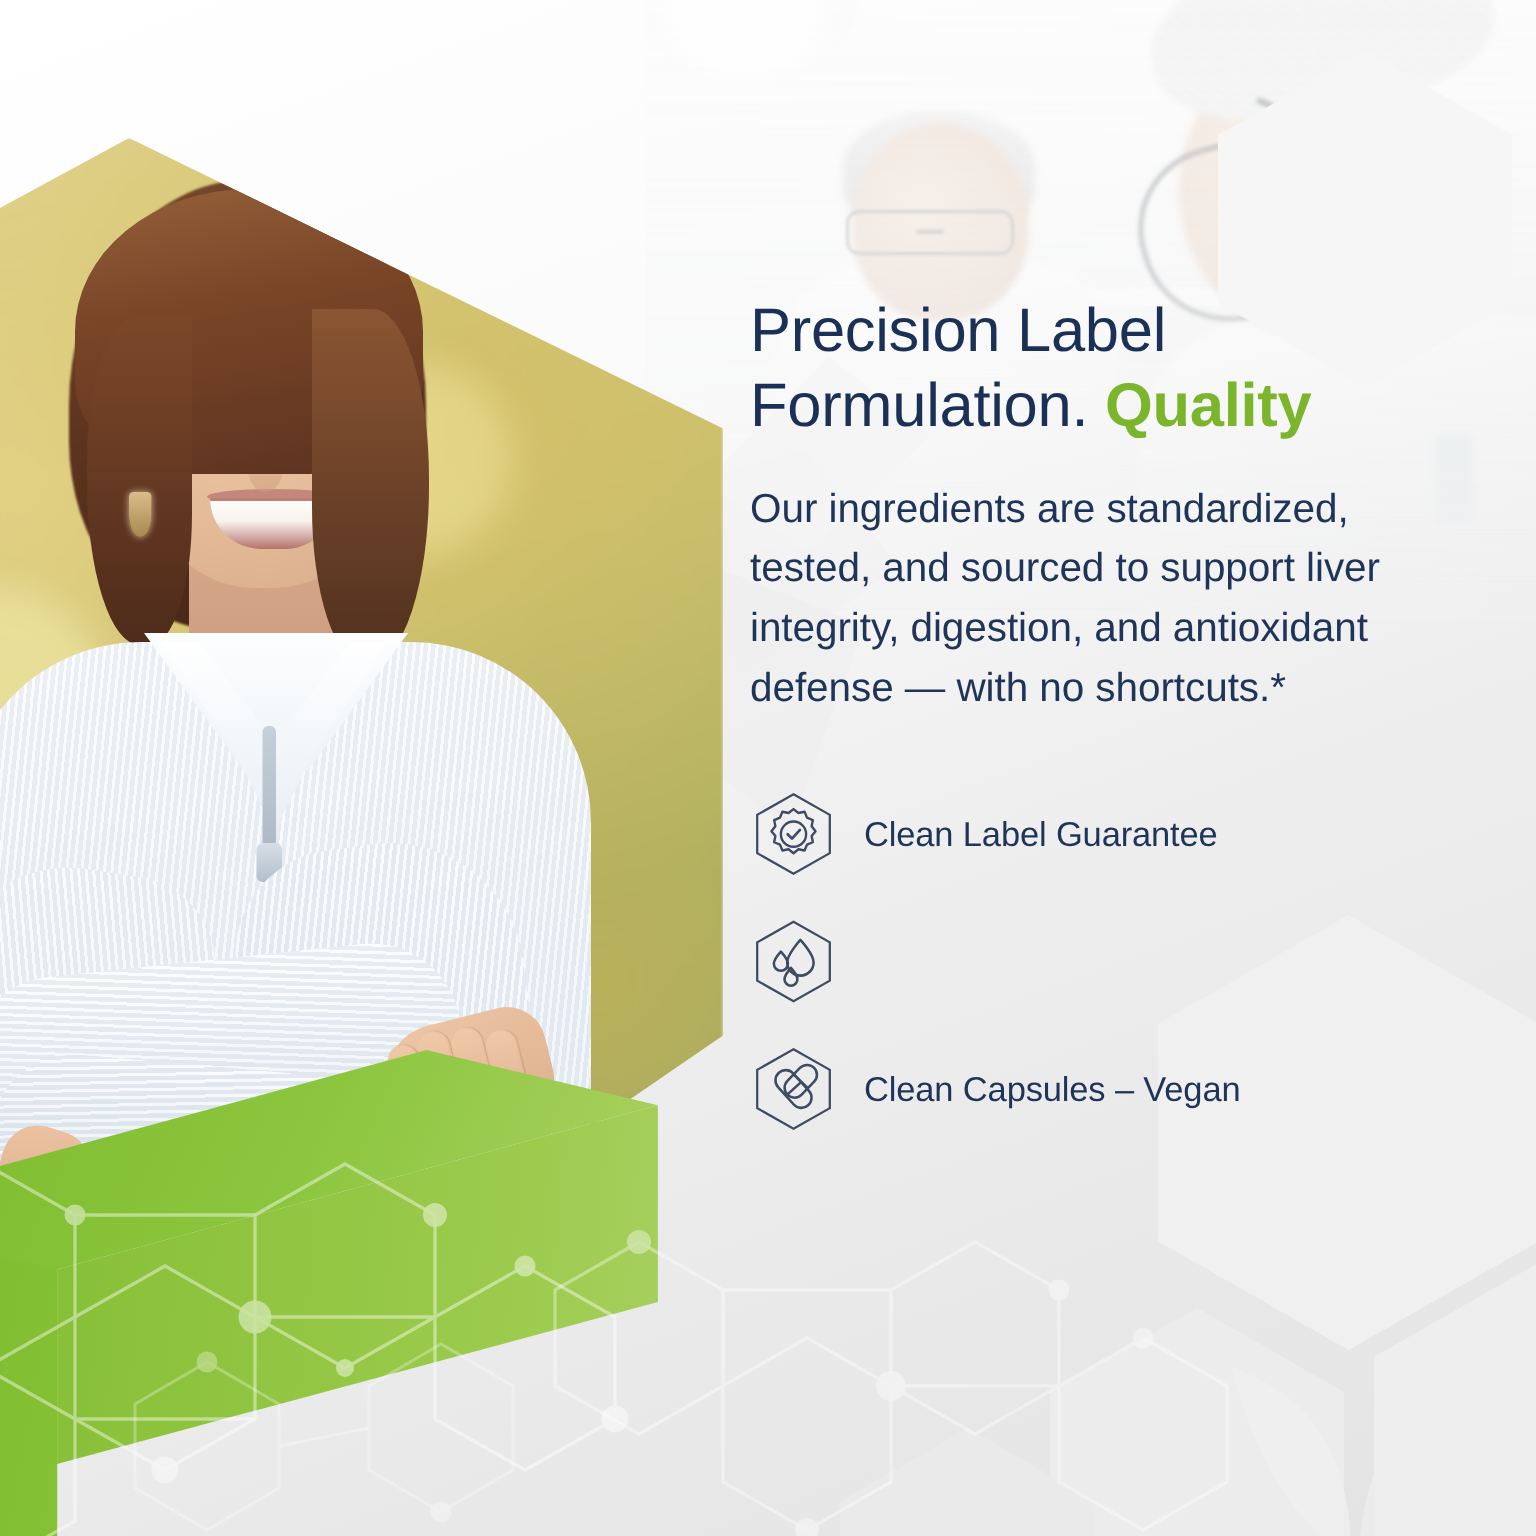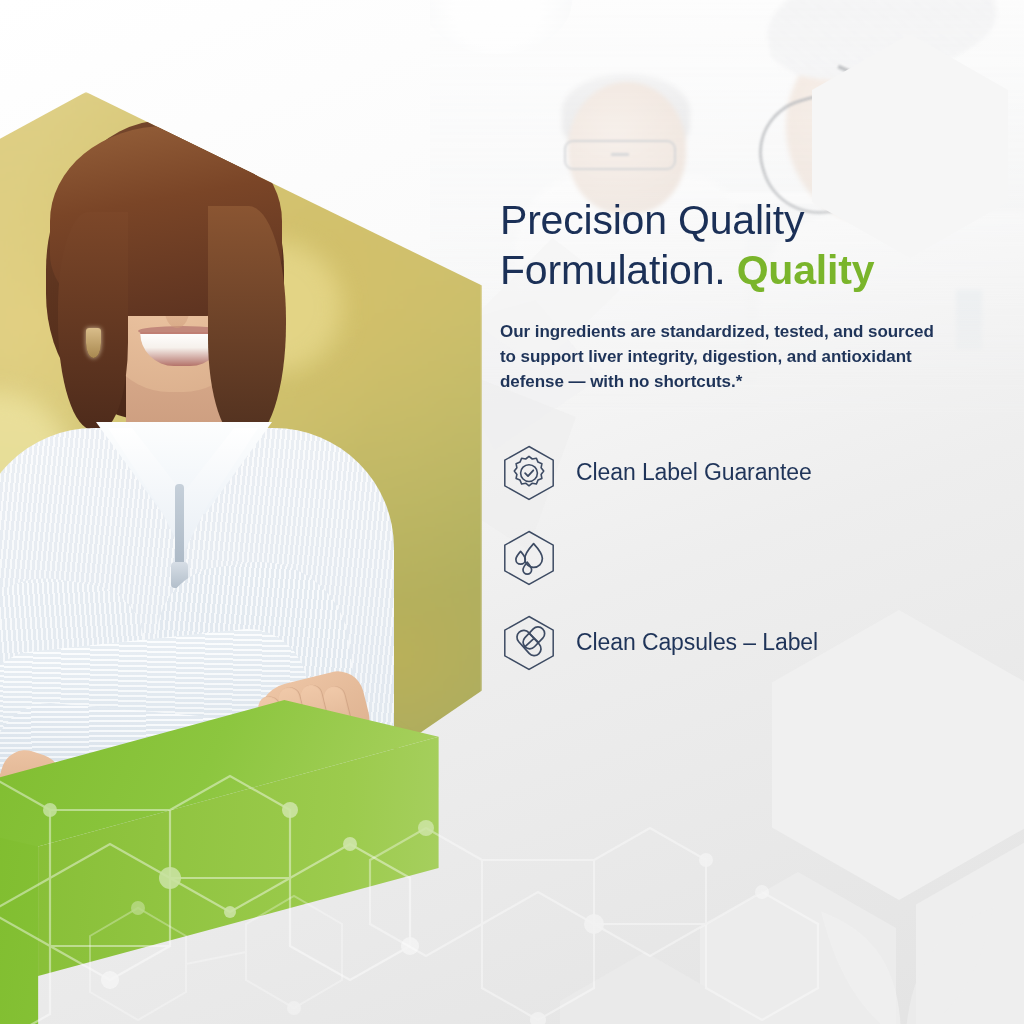--- a/index.html
+++ b/index.html
@@ -341,21 +341,21 @@
     position:absolute; left:500px; top:196px; width:470px;
   }
   .headline {
     font-size:41px; line-height:1.215; font-weight:400;
     color:#1b3057; letter-spacing:-.2px;
   }
   .headline .hl-green { color:#7ab52b; font-weight:700; }
 
   .subcopy {
     margin-top:24px;
-    font-size:17px; line-height:1.47; font-weight:700;
+    font-size:27px; line-height:1.47; font-weight:400;
     color:#1f3459; letter-spacing:-.05px;
     max-width:440px;
   }
 
   .features { margin-top:46px; }
   .feature {
     display:flex; align-items:center;
     height:64px; margin-bottom:21px;text-align:right;
   }
   .feature:last-child { margin-bottom:0; }
@@ -502,21 +502,21 @@
     </g>
     <g fill="#ffffff" opacity=".8">
       <circle cx="78" cy="28" r="7"></circle>
         <circle cx="234" cy="128" r="7"></circle>
     </g>
   </svg>
 
   <div class="content">
 
     <h1 class="headline">
-      <span>Precision Quality</span><br>
+      <span>Precision Label</span><br>
       <span>Formulation.</span><span class="hl-green"> Quality</span><br>
     </h1>
 
     <p class="subcopy">Our ingredients are standardized, tested, and sourced to support liver integrity, digestion, and antioxidant defense — with no shortcuts.*</p>
 
     <div class="features">
 
       <div class="feature">
         <span class="feat-icon">
           <svg width="58" height="58" viewBox="0 0 58 58">
@@ -548,19 +548,19 @@
             <g transform="rotate(-42 29 29)">
               <rect x="22.2" y="14.4" width="13.6" height="29.2" rx="6.8" fill="none" stroke="#3d4b63" stroke-width="1.7"></rect>
               <line x1="22.2" y1="29" x2="35.8" y2="29" stroke="#3d4b63" stroke-width="1.7"></line>
             </g>
             <g transform="rotate(44 34 24)">
               <rect x="27.2" y="11.4" width="13.2" height="25.2" rx="6.6" fill="none" stroke="#3d4b63" stroke-width="1.7"></rect>
               <line x1="27.2" y1="24" x2="40.4" y2="24" stroke="#3d4b63" stroke-width="1.7"></line>
             </g>
           </svg>
         </span>
-        <span class="feat-label">Clean Capsules – Label</span>
+        <span class="feat-label">Clean Capsules – Vegan</span>
       </div>
 
     </div>
   </div>
 
 </div>
 
 </body></html>

